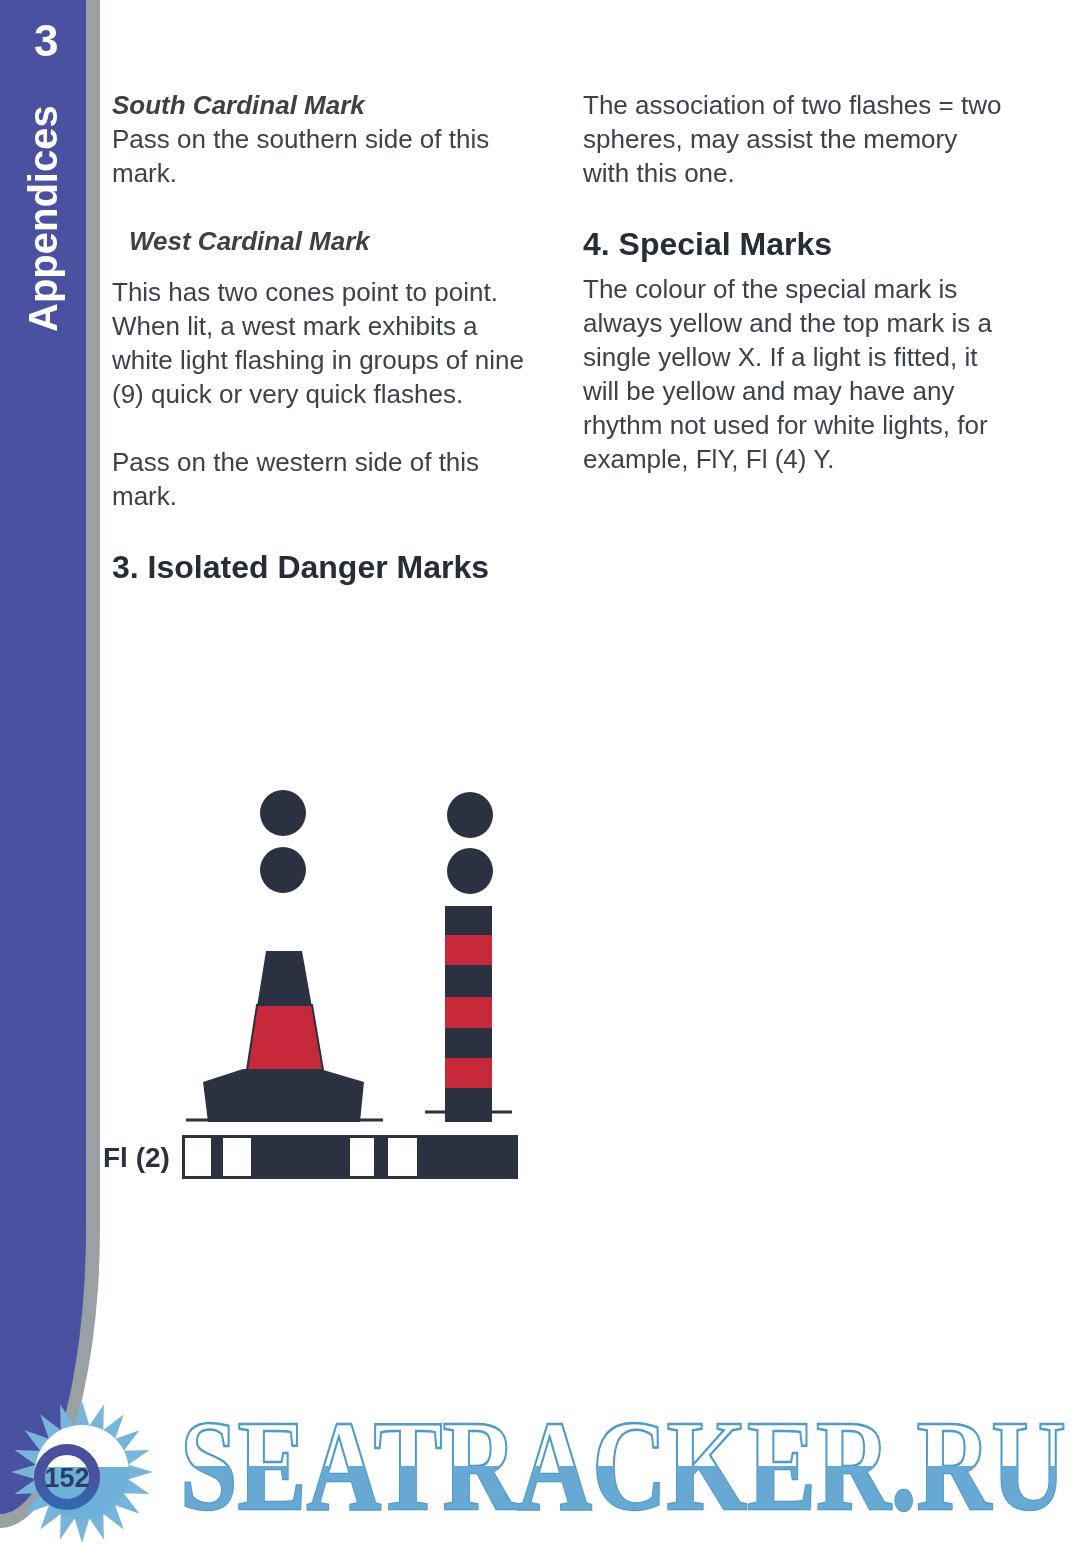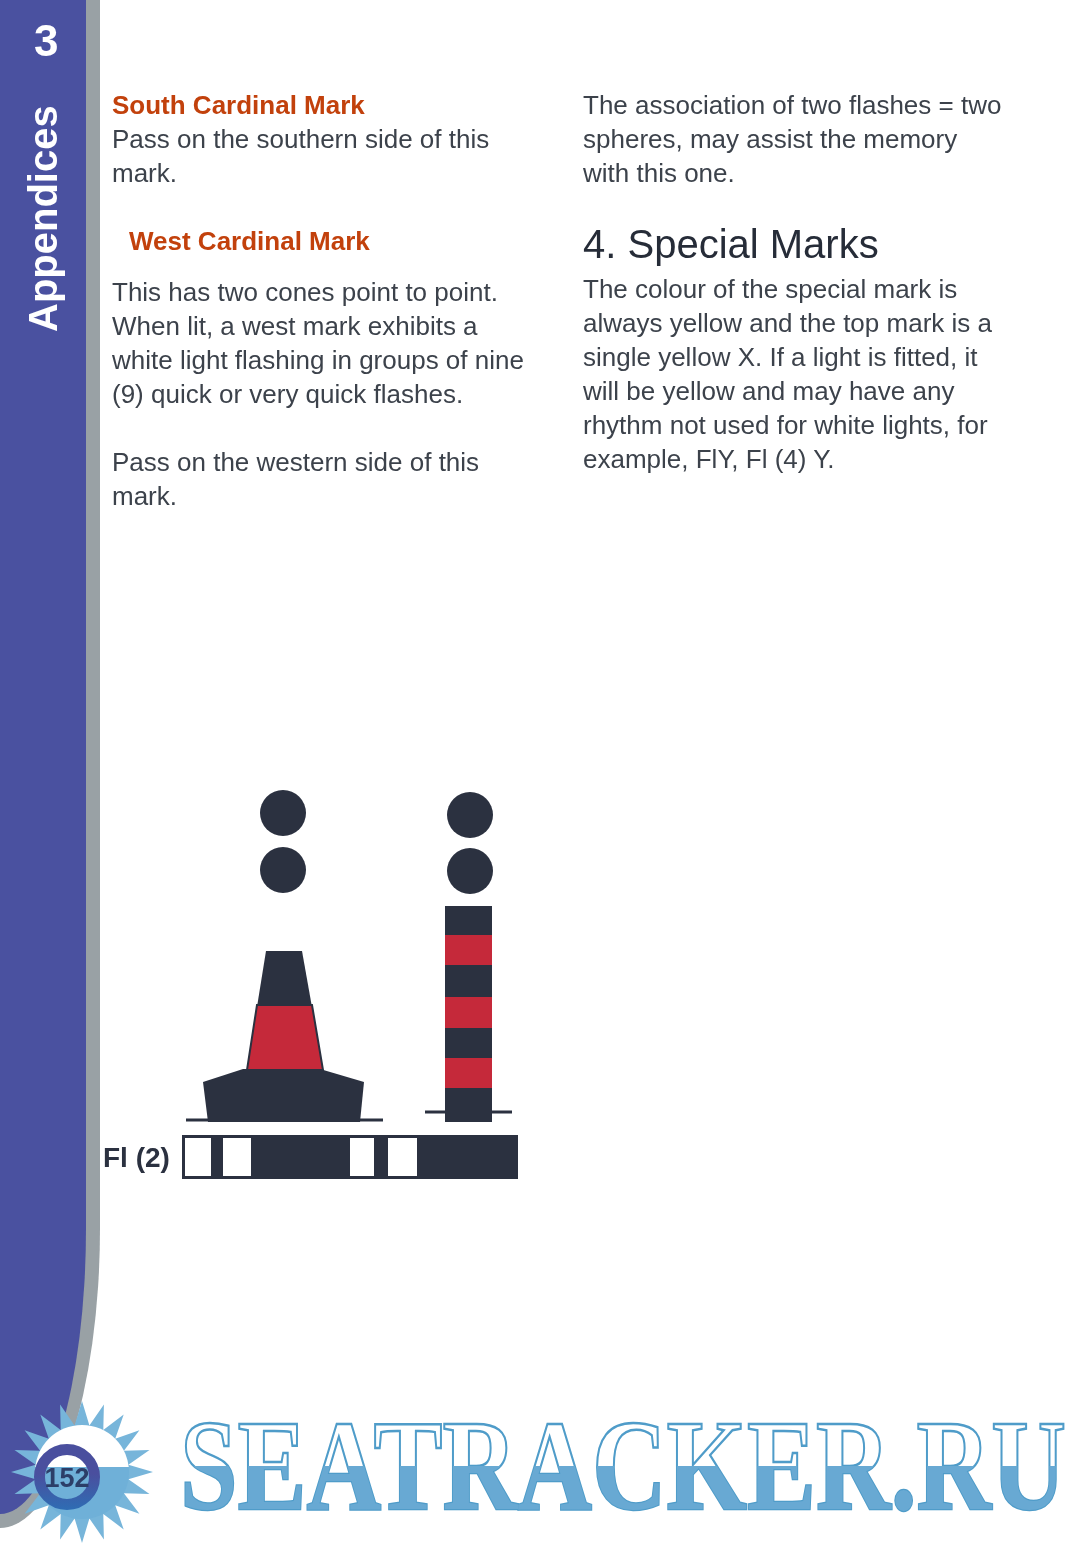--- a/index.html
+++ b/index.html
@@ -30,23 +30,23 @@
     transform:rotate(-90deg); transform-origin:0 0;
     color:#ffffff; font-size:40px; font-weight:bold; white-space:nowrap;
   }
   
   .col { position:absolute; width:424px; font-size:26px; line-height:34px; }
   .col-left-top  { left:112px; top:88px;  }
   .col-right     { left:583px; top:88px;  }
   .col-caption   { left:112px; top:1240px;}
   .col p { margin:0 0 34px 0; }
   .col p:last-child { margin-bottom:0; }
-  .subhead { font-weight:bold; color:#c2410c; }
+  .subhead { font-weight:bold; color:#404040;font-style:italic; }
   .bighead {
-    font-weight:normal; color:#262c38; font-size:40px; line-height:40px;
+    font-weight:bold; color:#262c38; font-size:32px; line-height:40px;
     margin:4px 0 0 0;
   }
   .col-right .bighead { margin:0 0 8px 0; }
   
   .figure { position:absolute; left:95px; top:783px; width:440px; height:405px; }
   .fig-label { font-weight:bold; font-size:28px; fill:#2b3140; font-family:"Liberation Sans",sans-serif; }
   
   .watermark { position:absolute; left:0; top:1395px; width:1080px; height:152px; z-index:6; }
   .wm-text {
     font-family:"Liberation Serif", serif; font-weight:bold; font-size:130px;
@@ -62,20 +62,21 @@
   <div class="side-indigo"></div>
   <div class="side-num">3</div>
   <div class="side-title">Appendices</div>
 
   <div class="col col-left-top">
     <p class="subhead" style="margin:0;">South Cardinal Mark</p>
     <p>Pass on the southern side of this mark.</p>
     <p class="subhead" style="margin:17px;">West Cardinal Mark</p>
     <p>This has two cones point to point. When lit, a west mark exhibits a white light flashing in groups of nine (9) quick or very quick flashes.</p>
     <p>Pass on the western side of this mark.</p>
+    <p class="bighead">3. Isolated Danger Marks</p>
   </div>
 
   <svg class="figure" viewBox="0 0 440 405" xmlns="http://www.w3.org/2000/svg">
 
     <line x1="91" y1="337" x2="288" y2="337" stroke="#2b3140" stroke-width="3"></line>
     <line x1="330" y1="329" x2="417" y2="329" stroke="#2b3140" stroke-width="3"></line>
 
     <circle cx="188" cy="30" r="23" fill="#2b3140"></circle>
     <circle cx="188" cy="87" r="23" fill="#2b3140"></circle>
 

